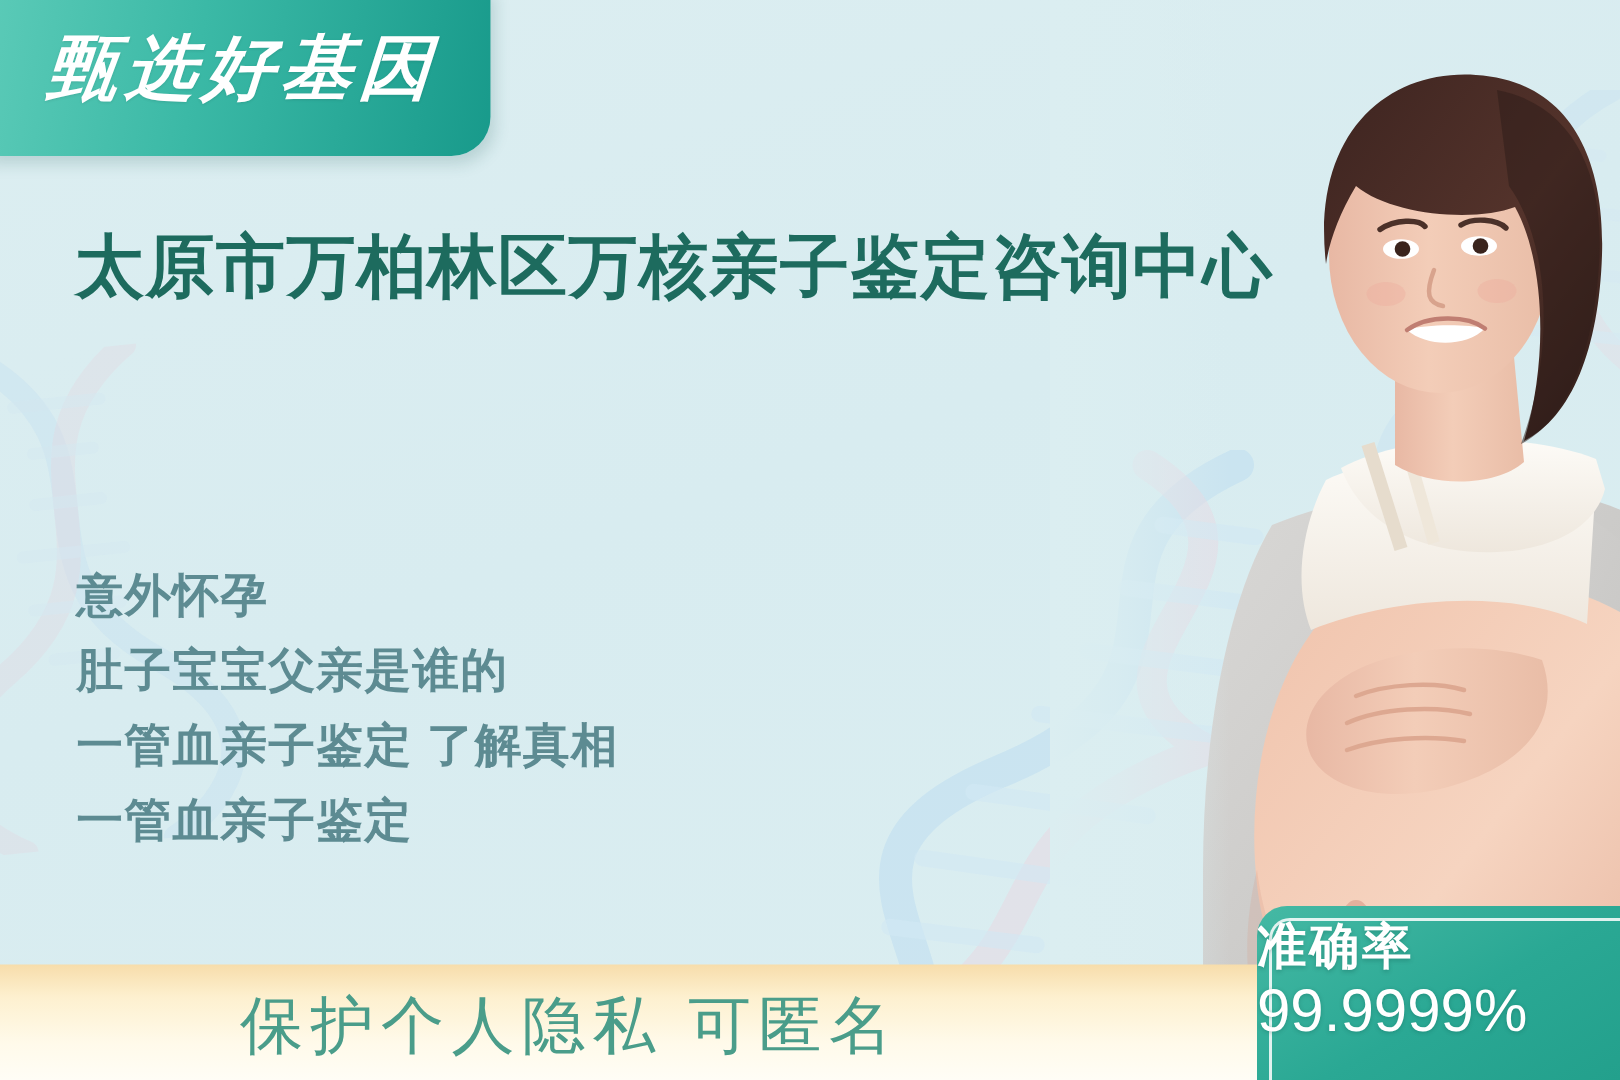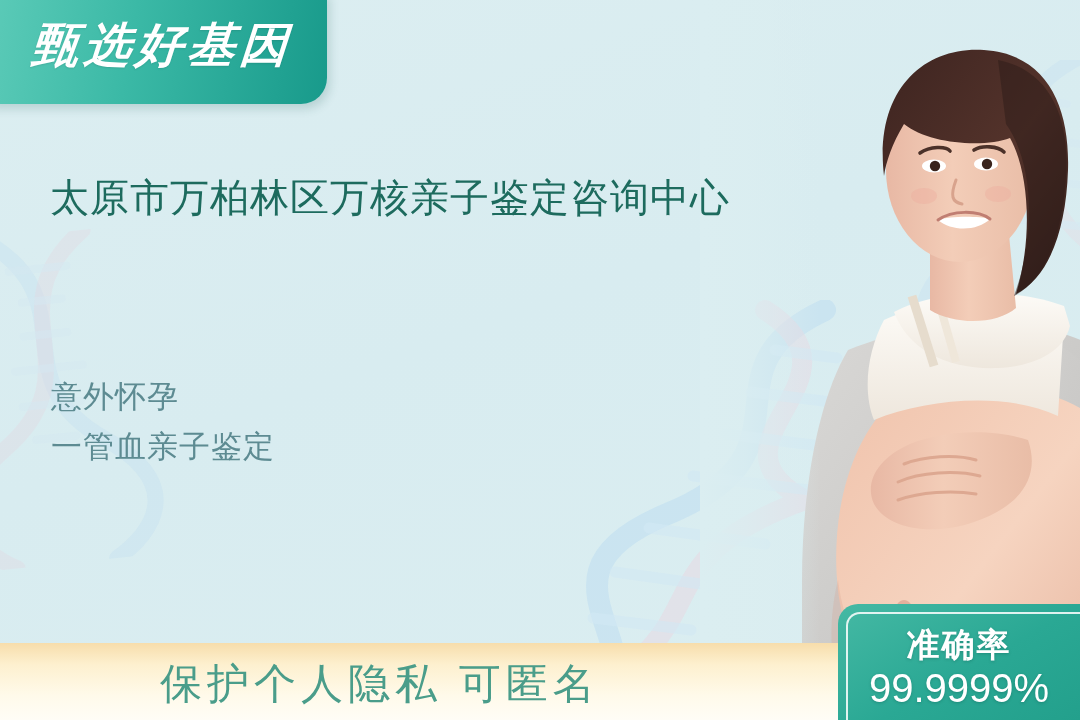--- a/index.html
+++ b/index.html
@@ -74,37 +74,37 @@
     font-family: "DejaVu Serif", "Liberation Serif", serif;
     text-shadow: 0 1px 2px rgba(0,0,0,.10);
     white-space: nowrap;
     transform: skewX(-4deg);
   }
 
   
   .headline {
     position: absolute;
     left: 50px;
-    top: 172px;
+    top: 147px;
     width: 800px;
     color: #1d6b5e;
-    font-size: 39px;
-    font-weight: 400;
+    font-size: 46px;
+    font-weight: 700;
     line-height: 1.32;
     letter-spacing: 1px;
   }
 
   
   .body-lines {
     position: absolute;
     left: 51px;
     top: 372px;
     color: #5d8b92;
     font-size: 31px;
-    font-weight: 400;
+    font-weight: 700;
     line-height: 50px;
     letter-spacing: 1px;
   }
   .body-lines div { white-space: nowrap; }
 
   
   .bottom-strip {
     position: absolute;
     left: 0;
     right: 0;
@@ -143,22 +143,22 @@
     right: -2px;
     bottom: -2px;
     border: 2px solid rgba(255,255,255,.85);
     border-top-left-radius: 14px;
     border-right: none;
     border-bottom: none;
     box-sizing: border-box;
   }
   .badge-inner {
     position: relative;
-    padding-top: 23px;
-    text-align: center;
+    padding-top: 9px;
+    text-align: left;
     color: #ffffff;
   }
   .badge-label {
     font-size: 33px;
     font-weight: 700;
     letter-spacing: 2px;
     line-height: 1.12;
     text-shadow: 0 1px 3px rgba(0,60,50,.25);
   }
   .badge-value {
@@ -293,20 +293,22 @@
   </div>
 
   <div class="logo-banner">
     <span class="logo-text">甄选好基因</span>
   </div>
 
   <div class="headline">太原市万柏林区万核亲子鉴定咨询中心</div>
 
   <div class="body-lines">
     <div>意外怀孕</div>
+    <div>肚子宝宝父亲是谁的</div>
+    <div>一管血亲子鉴定 了解真相</div>
     <div>一管血亲子鉴定</div>
   </div>
 
   <div class="bottom-strip"></div>
   <div class="bottom-strip-text">保护个人隐私 可匿名</div>
 
   <div class="badge">
     <div class="badge-outline"></div>
     <div class="badge-inner">
       <div class="badge-label">准确率</div>

